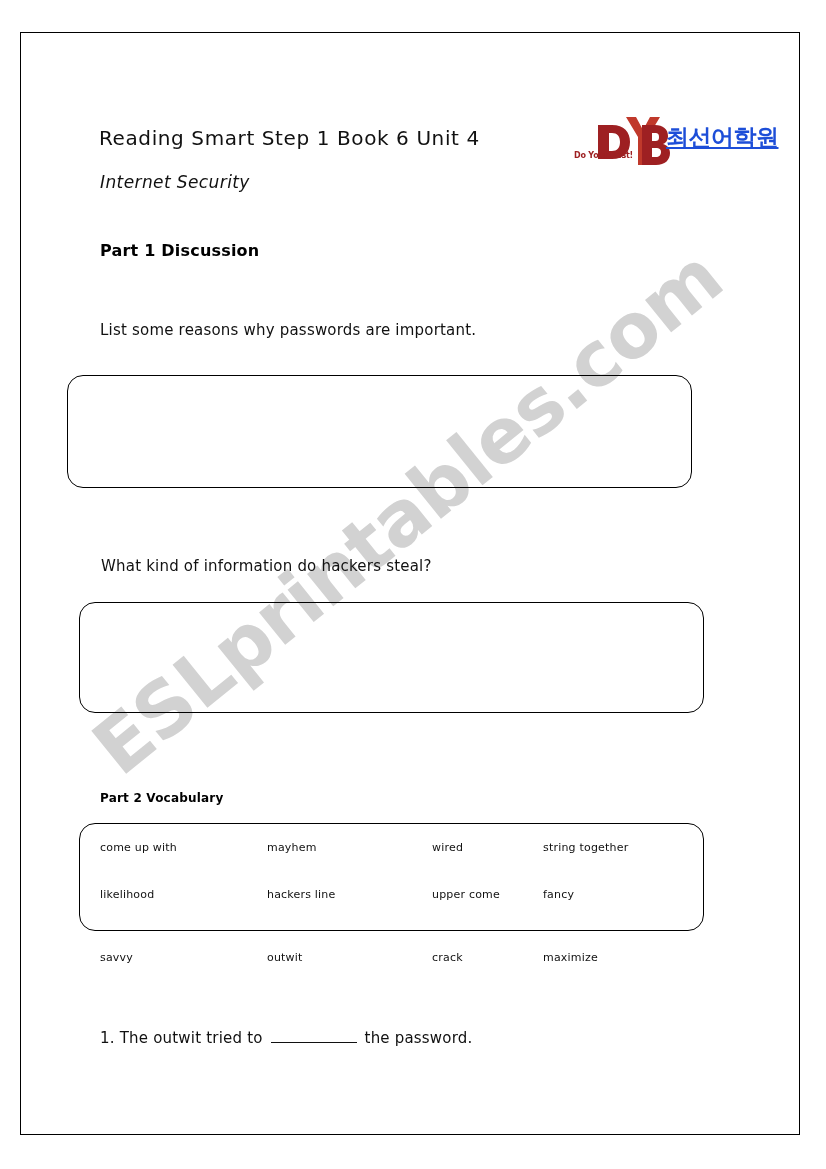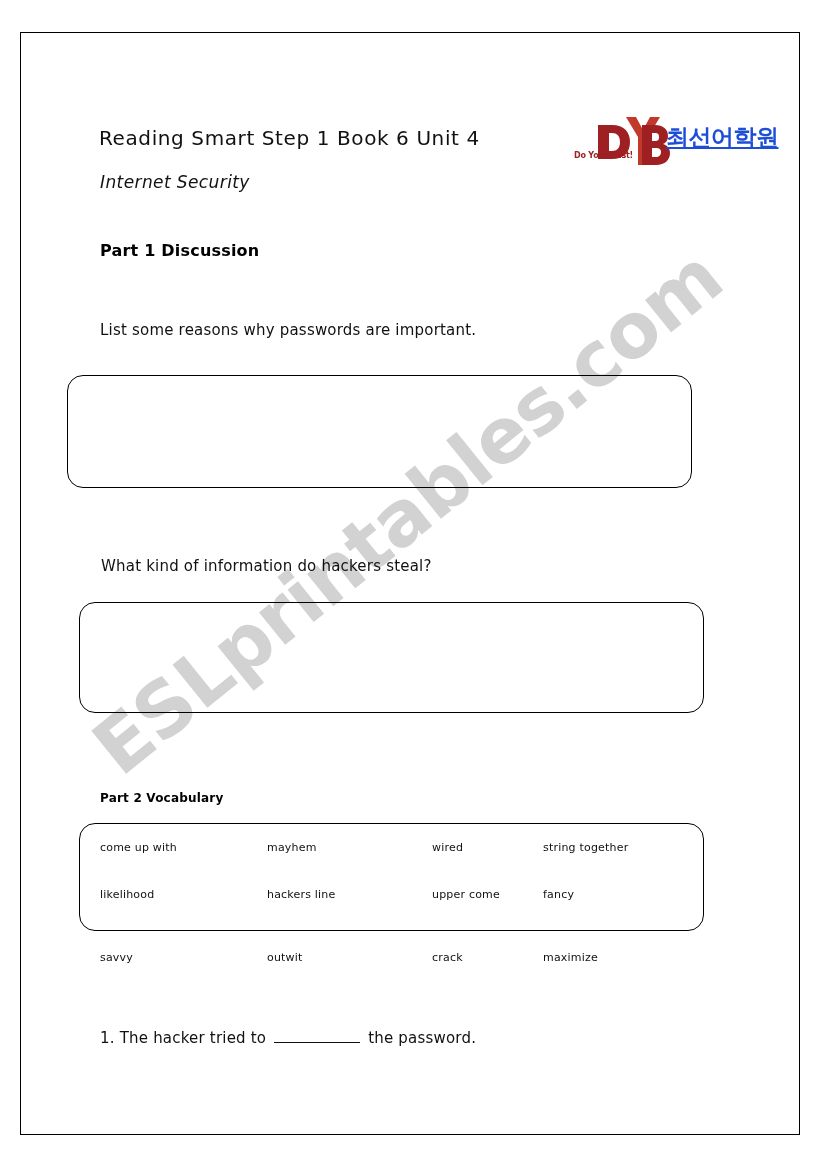--- a/index.html
+++ b/index.html
@@ -257,19 +257,19 @@
     <div class="abs vocab-word vrow2 vcol3">upper come</div>
     <div class="abs vocab-word vrow2 vcol4">fancy</div>
 
     <div class="abs vocab-word vrow3 vcol1">savvy</div>
     <div class="abs vocab-word vrow3 vcol2">outwit</div>
     <div class="abs vocab-word vrow3 vcol3">crack</div>
     <div class="abs vocab-word vrow3 vcol4">maximize</div>
 
     <div class="abs" id="exercise-1">
       <span>1.</span>
-      <span>The hacker tried to</span>
+      <span>The outwit tried to</span>
       <span class="blank-line"></span>
       <span>the password.</span>
     </div>
 
   </div>
 </div>
 
 </body></html>

